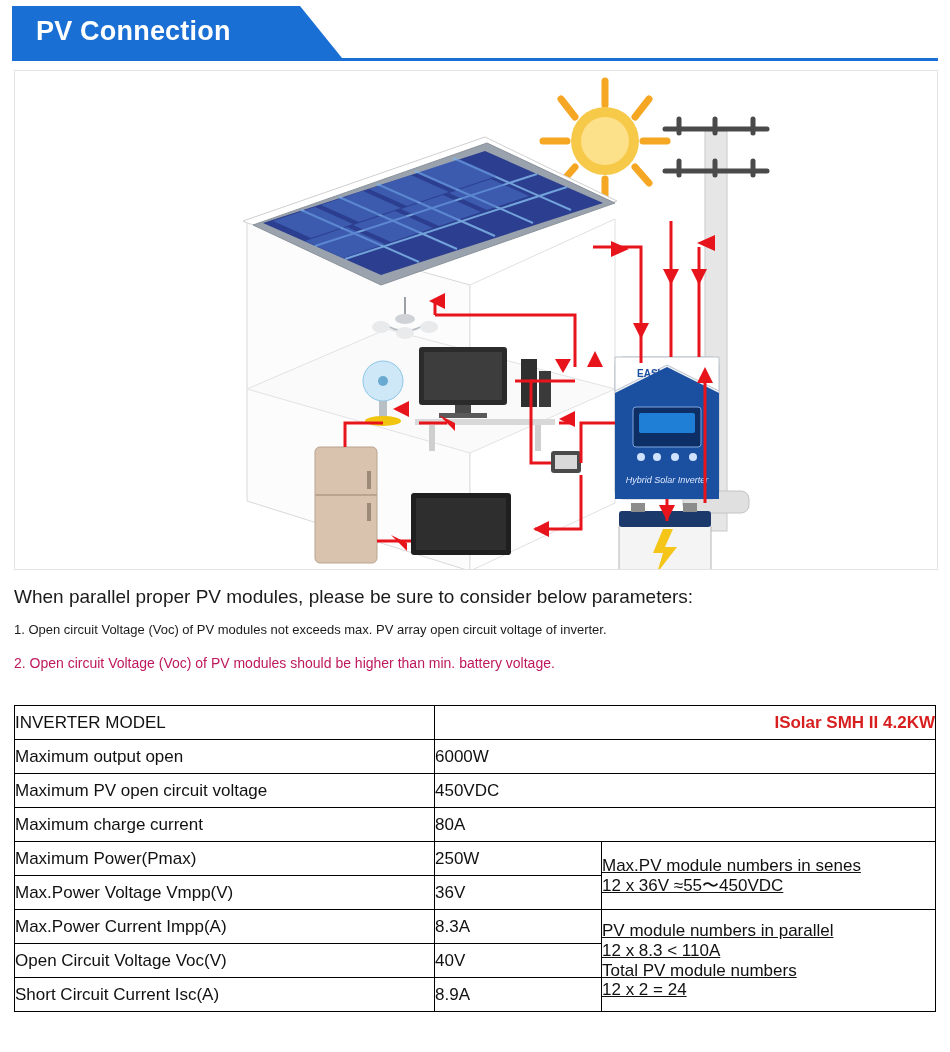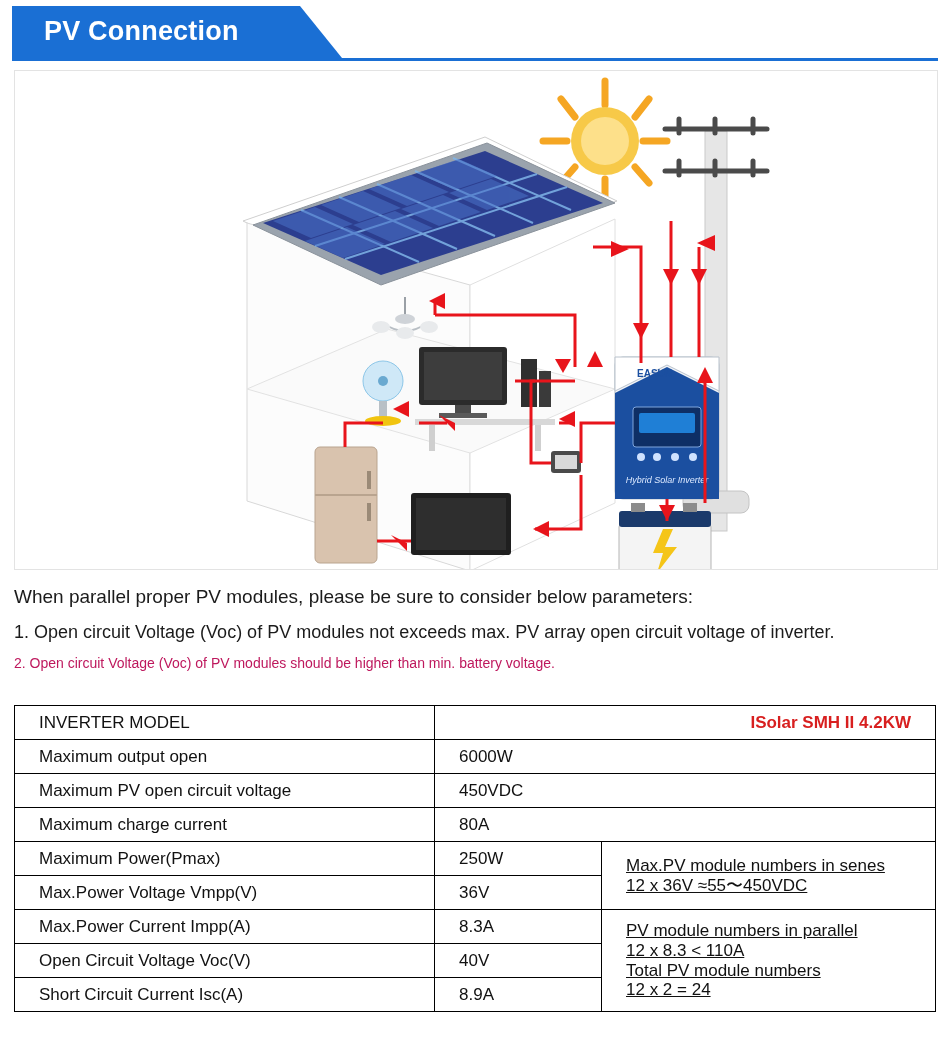--- a/index.html
+++ b/index.html
@@ -25,21 +25,20 @@
     background: #1a6fd4;
     clip-path: polygon(0 0, 288px 0, 330px 52px, 0 52px);
   }
   .banner-title {
     position: absolute;
     left: 36px; top: 16px;
     color: #ffffff;
     font-size: 27px;
     font-weight: bold;
     letter-spacing: 0.2px;
-    margin-left: 8px;
   }
   .banner-rule {
     position: absolute;
     left: 12px; top: 58px;
     width: 926px; height: 3px;
     background: #1a6fd4;
   }
 
   
   .illus {
@@ -56,21 +55,21 @@
     position: absolute;
     left: 14px; top: 586px;
     width: 924px;
     font-size: 19px;
     color: #1b1b1b;
   }
   .note1 {
     position: absolute;
     left: 14px; top: 622px;
     width: 924px;
-    font-size: 18px;
+    font-size: 13px;
     color: #1b1b1b;
   }
   .note2 {
     position: absolute;
     left: 14px; top: 655px;
     width: 924px;
     font-size: 14px;
     color: #be185d;
   }
 
@@ -80,21 +79,21 @@
     left: 14px; top: 705px;
     width: 922px;
   }
   table.spec {
     width: 922px;
     border-collapse: collapse;
     table-layout: fixed;
   }
   table.spec td {
     border: 1px solid #000;
-    padding: 4px 24px;
+    padding: 4px 0;
     font-size: 17px;
     vertical-align: middle;
     height: 34px;
     line-height: 1.15;
   }
   td.label { width: 420px; }
   td.val { width: 68px; white-space: nowrap; }
   td.model {
     color: #d81f1f;
     font-weight: bold;

